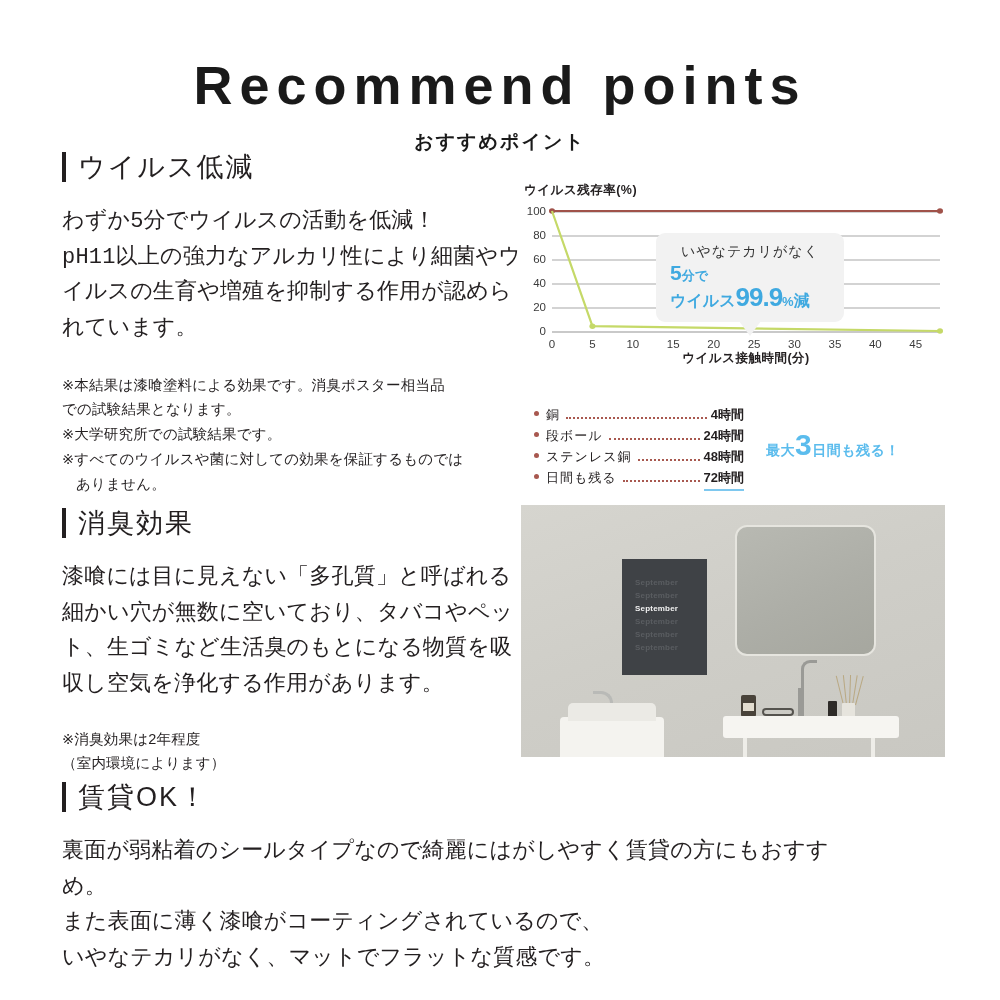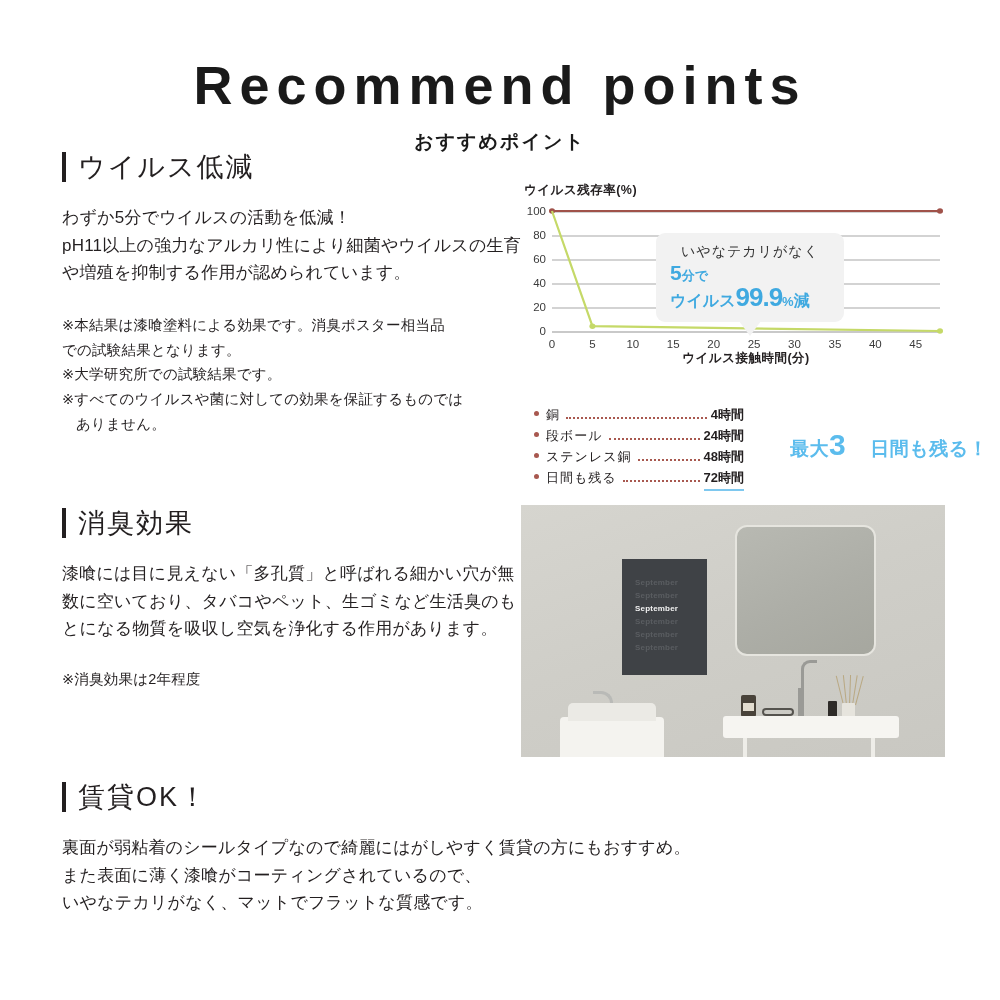--- a/index.html
+++ b/index.html
@@ -44,24 +44,25 @@
   }
   .sec-title {
     font-size:27px;
     font-weight:500;
     letter-spacing:2px;
     color:#231f20;
     line-height:1;
   }
 
   .body-text {
-    font-size:17px;
+    font-size:22px;
     line-height:1.62;
     letter-spacing:0.2px;
     color:#231f20;
+    font-family:Liberation Mono, monospace;
   }
   .note-text {
     font-size:14.5px;
     line-height:1.72;
     letter-spacing:0.2px;
     color:#231f20;
   }
   .note-indent { padding-left:14px; }
 
   
@@ -203,21 +204,21 @@
   }
 
   #max-days {
     position:absolute;
     left:766px; top:428px;
     color:#5bbced;
     font-weight:700;
     white-space:nowrap;
     letter-spacing:0.5px;
   }
-  #max-days .t { font-size:19px;margin-left:24px; }
+  #max-days .t { font-size:14px; }
   #max-days .n { font-size:30px; }
 
   
   #photo {
     position:absolute;
     left:521px; top:505px;
     width:424px; height:252px;
     background:#14b8a6;
     overflow:hidden;
   }
@@ -442,20 +443,21 @@
 </div>
 
 <div id="block-deodor">
   <div class="sec-head">
     <span class="sec-bar"></span>
     <span class="sec-title">消臭効果</span>
   </div>
   <div class="body-text" style="white-space: pre-line;">漆喰には目に見えない「多孔質」と呼ばれる細かい穴が無数に空いており、タバコやペット、生ゴミなど生活臭のもとになる物質を吸収し空気を浄化する作用があります。</div>
   <div class="notes">
     <div class="note-text">※消臭効果は2年程度</div>
+    <div class="note-text">（室内環境によります）</div>
   </div>
 </div>
 
 <div id="photo">
   <div class="wall"></div>
   <div class="poster">
     <div class="pl">September</div>
     <div class="pl">September</div>
     <div class="pl on">September</div>
     <div class="pl">September</div>

